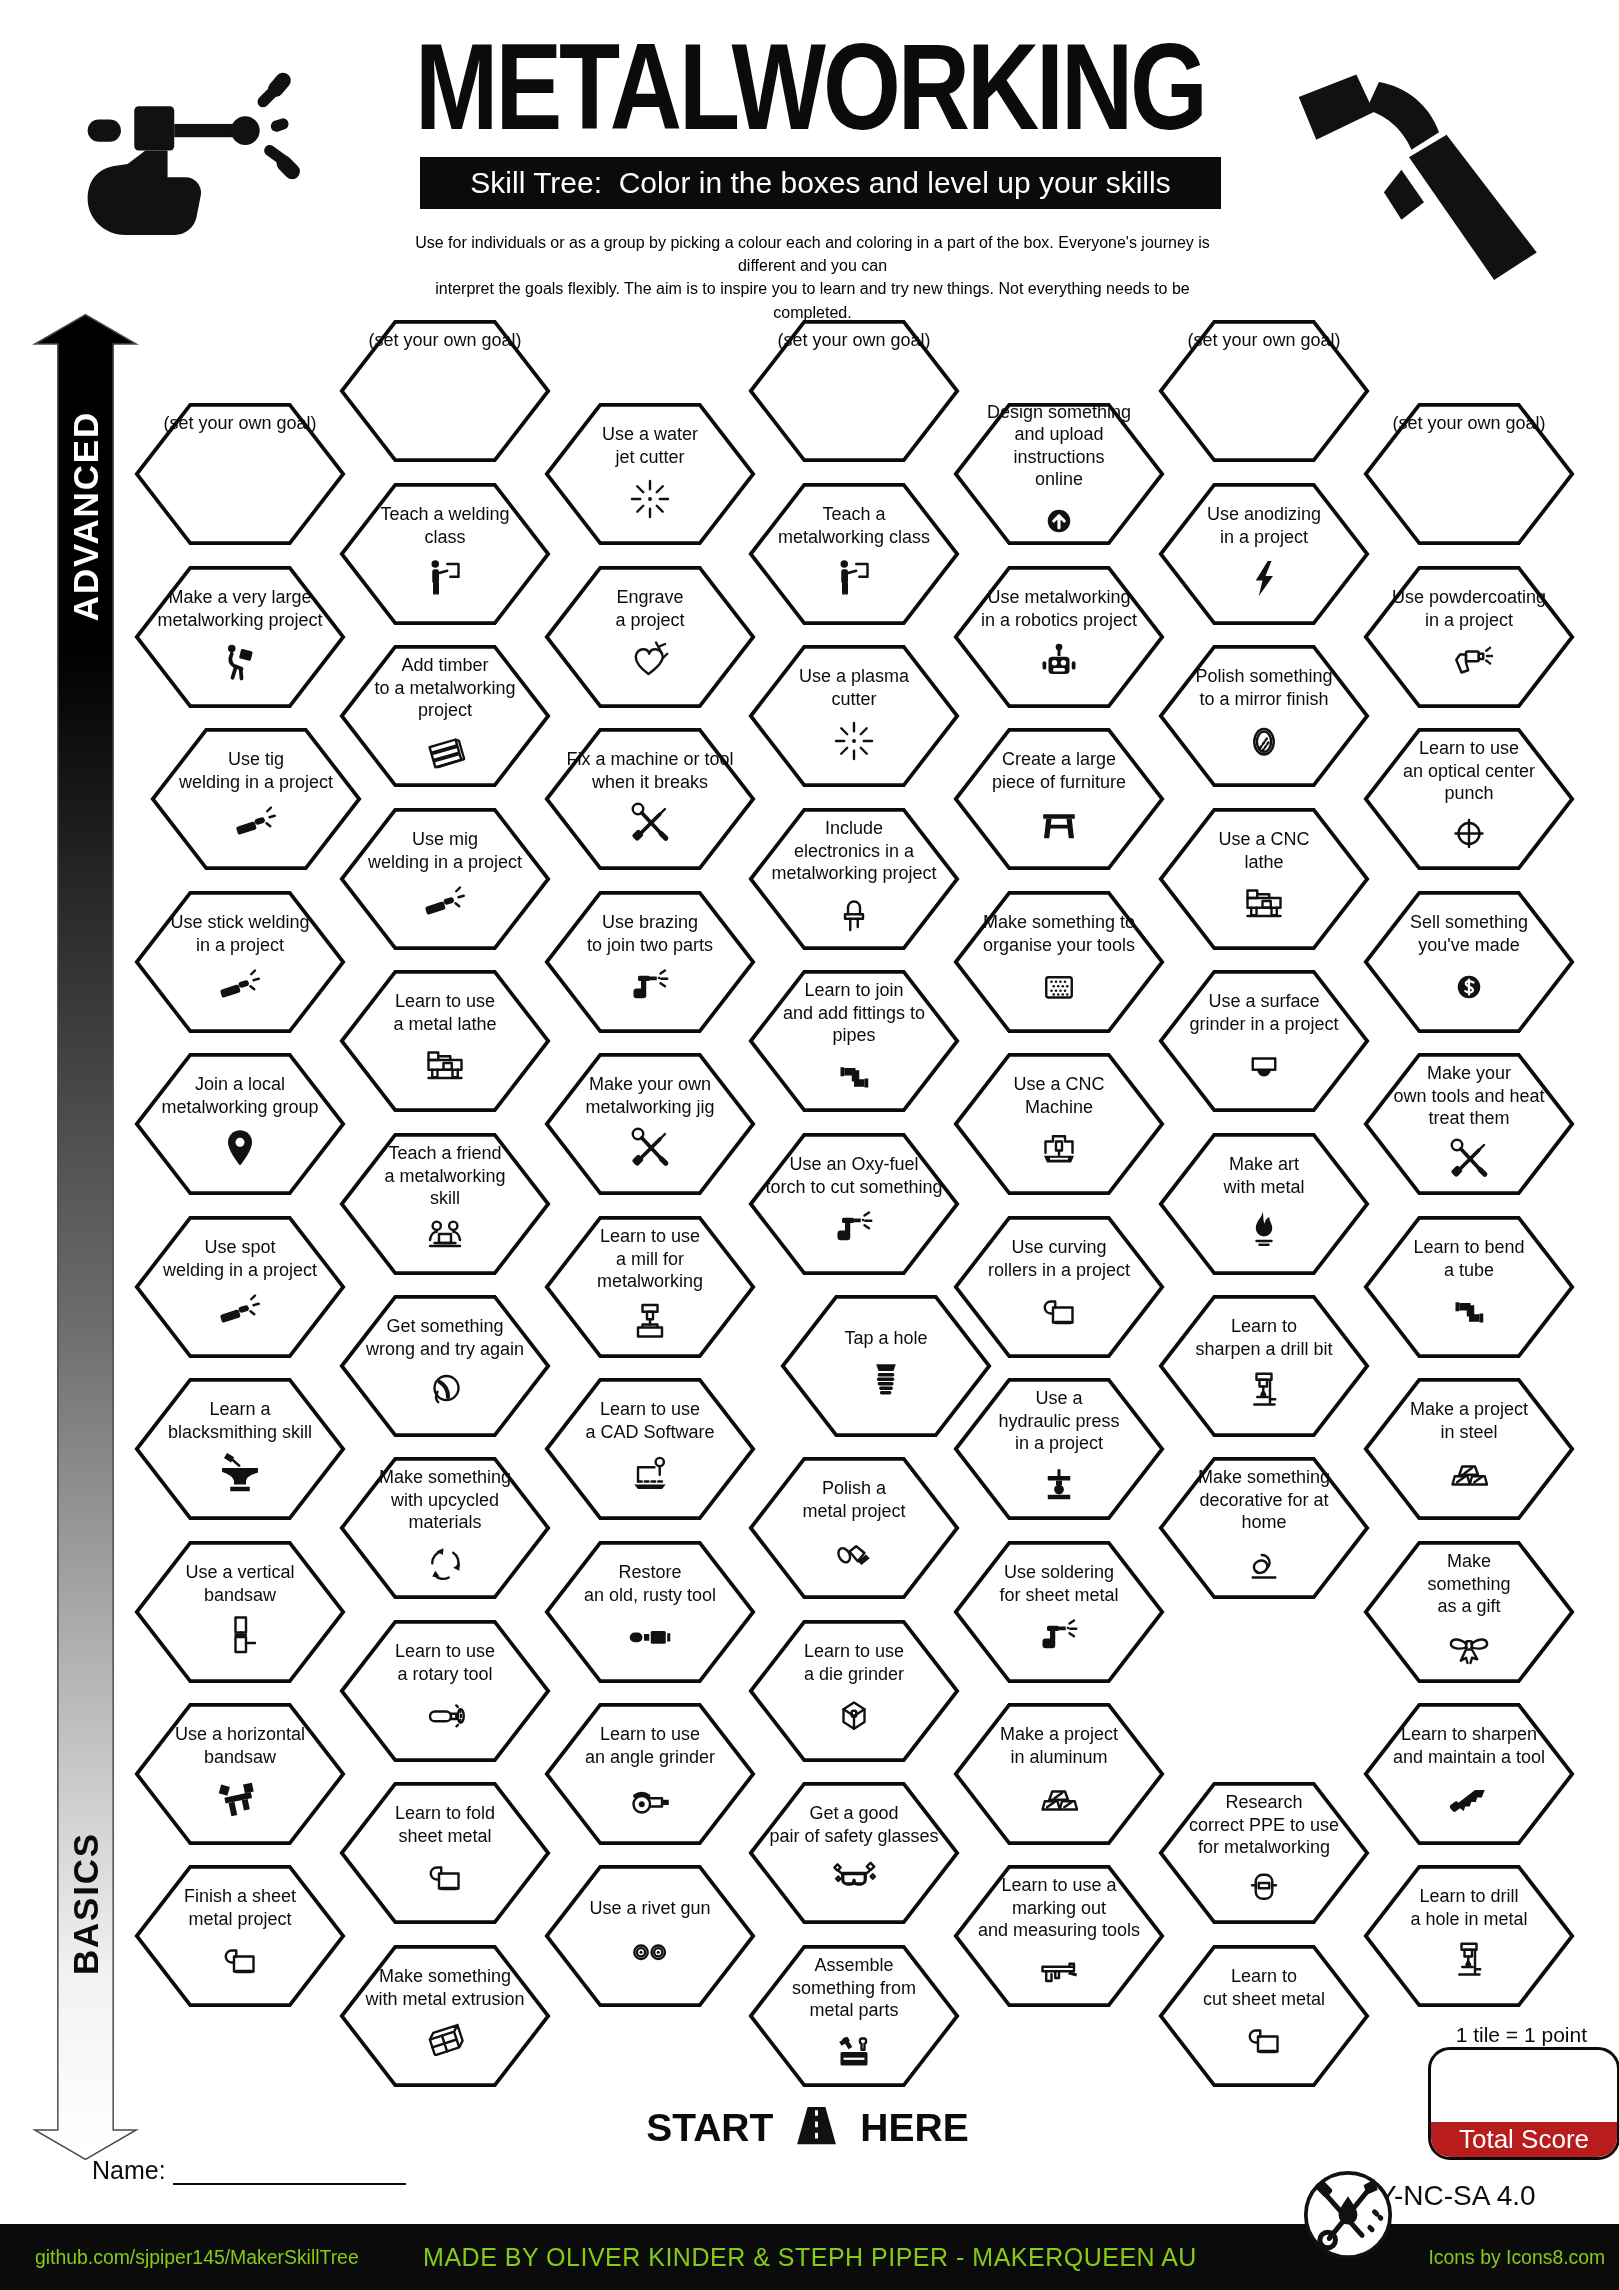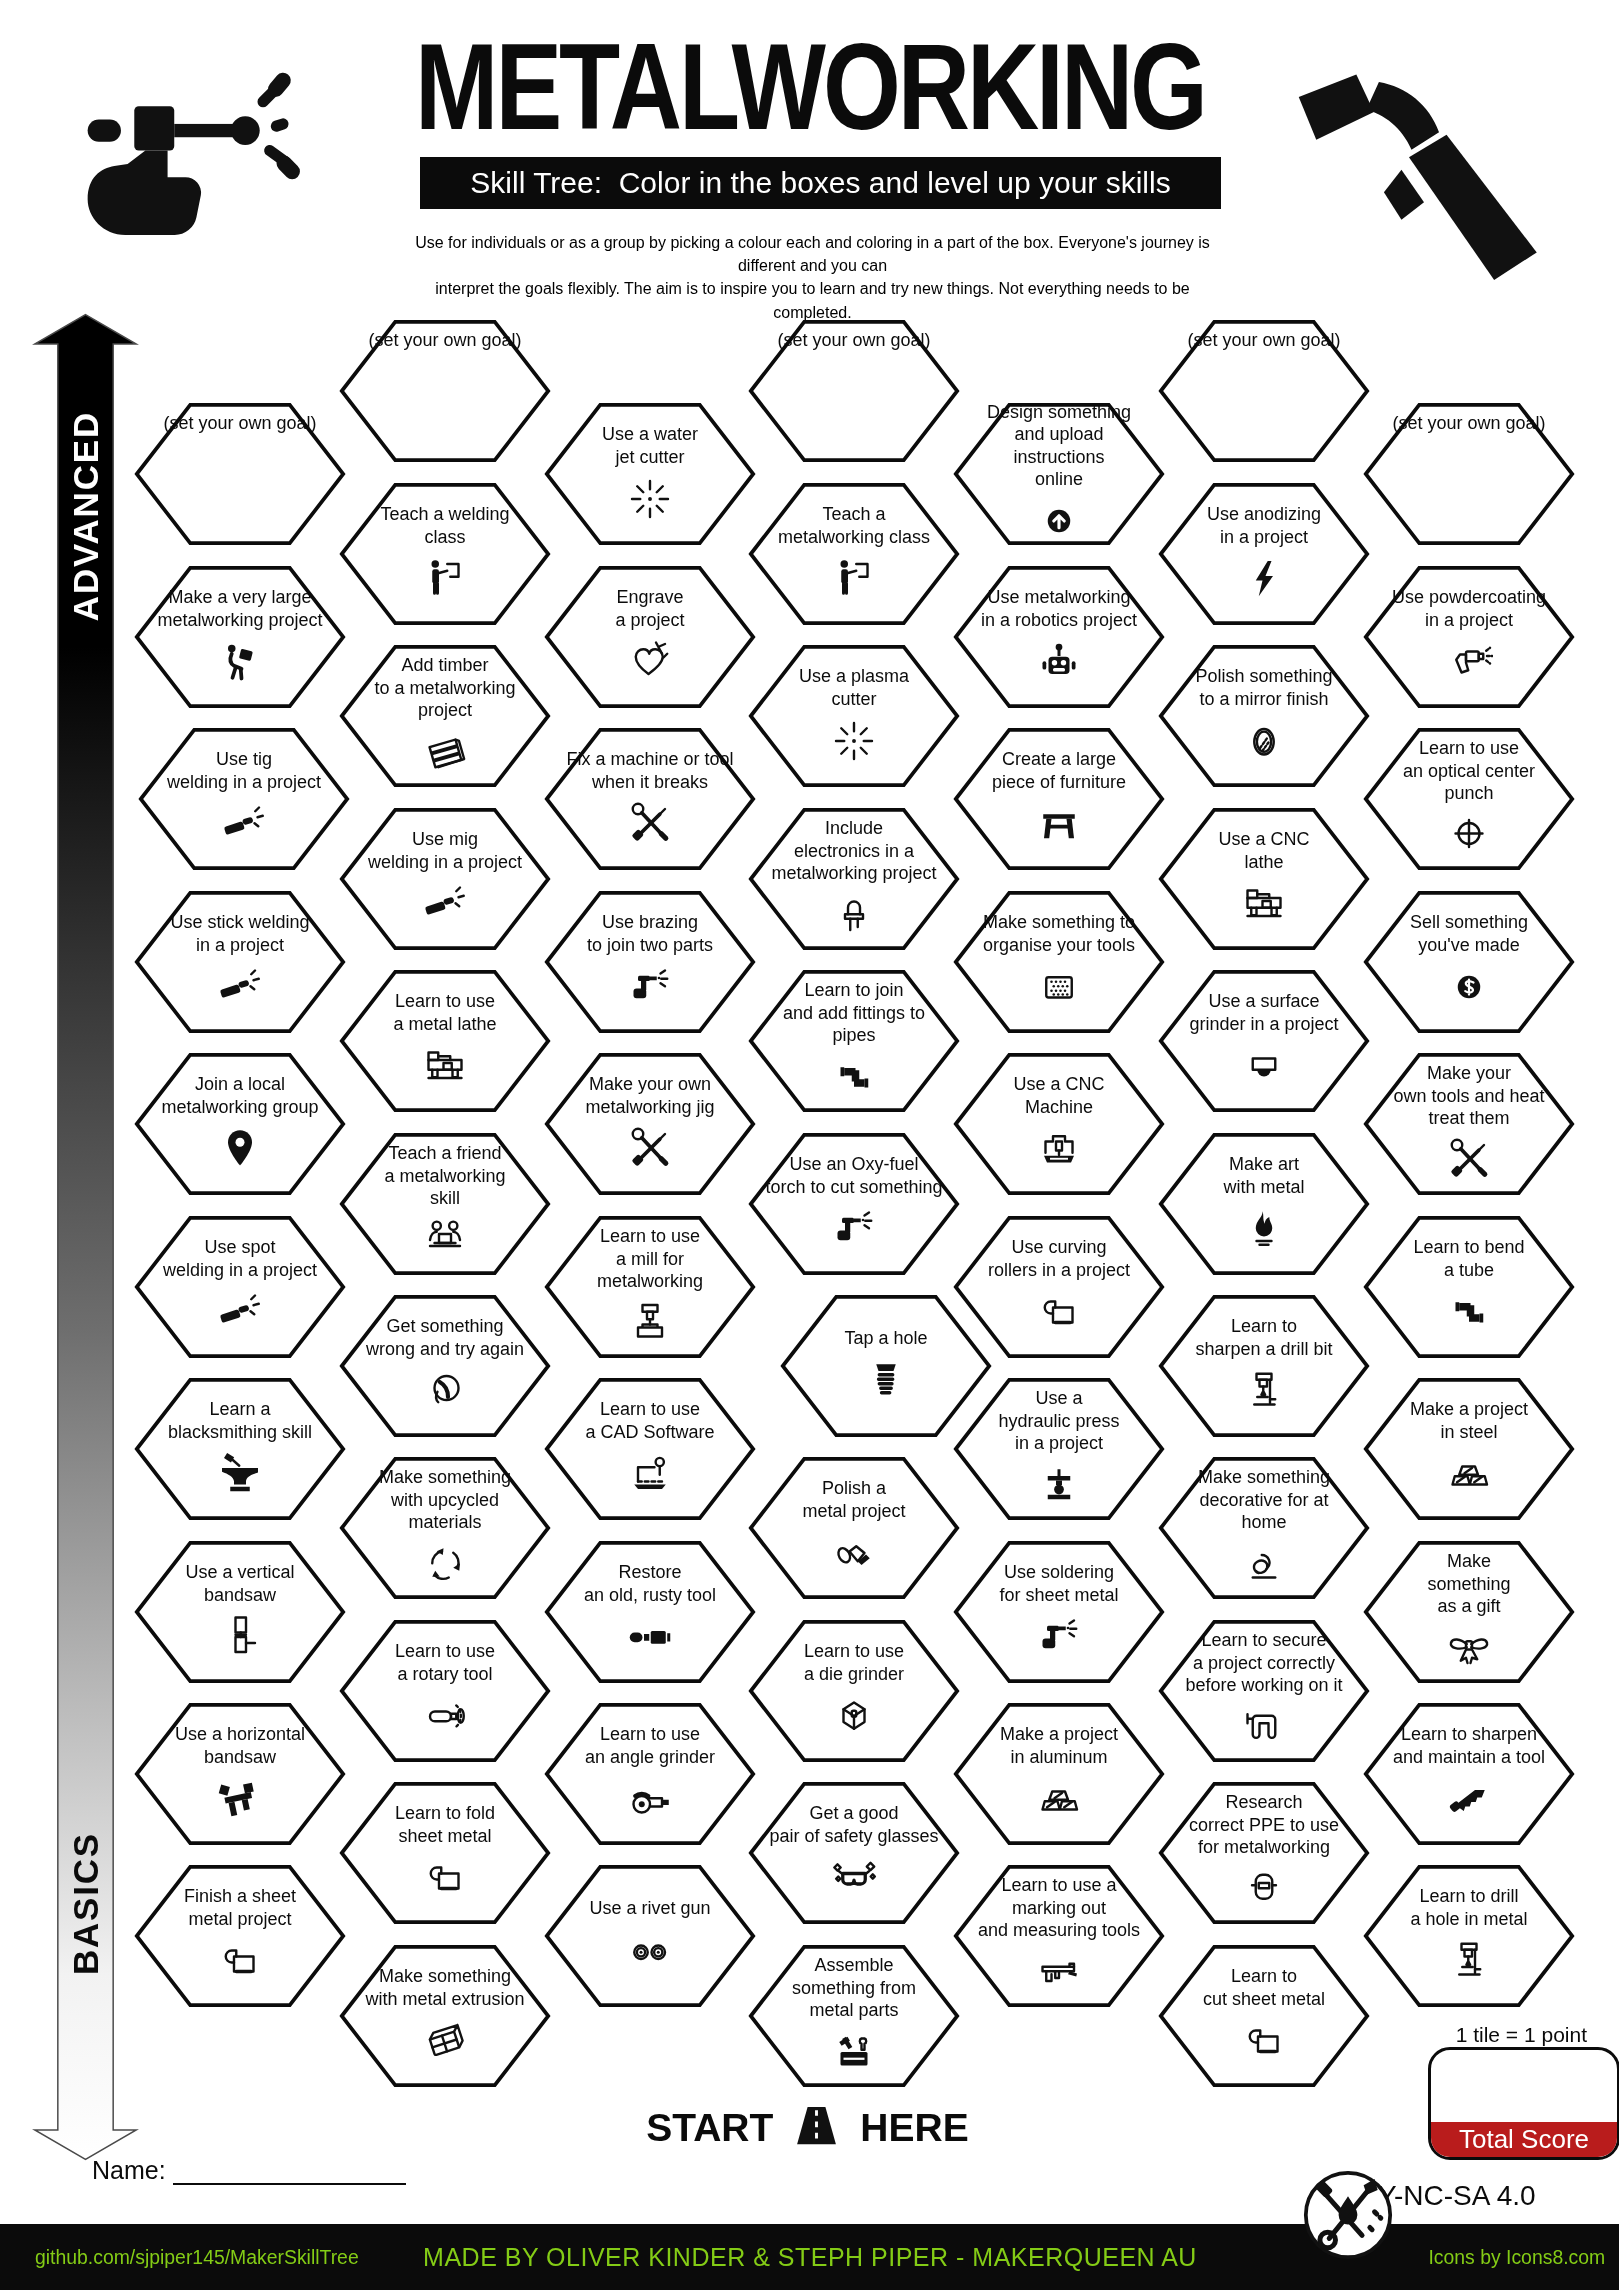--- a/index.html
+++ b/index.html
@@ -461,21 +461,21 @@
           <polygon points="3,79 61,4 169,4 227,79 169,154 61,154" fill="#ffffff" stroke="#0b0b0b" stroke-width="4"></polygon>
         </svg>
         <div class="content">
           <div class="lbl">Make a very large
 metalworking project</div>
           <svg class="tico" viewBox="0 0 52 52" width="48" height="48">
             <use href="#sym-carry-person"></use>
           </svg>
         </div>
       </div>
-      <div class="hex" style="left: 138px; top: 726px;">
+      <div class="hex" style="left: 150px; top: 726px;">
         <svg class="shape" viewBox="0 0 230 158">
           <polygon points="3,79 61,4 169,4 227,79 169,154 61,154" fill="#ffffff" stroke="#0b0b0b" stroke-width="4"></polygon>
         </svg>
         <div class="content">
           <div class="lbl">Use tig
 welding in a project</div>
           <svg class="tico" viewBox="0 0 52 52" width="48" height="48">
             <use href="#sym-welding-torch"></use>
           </svg>
         </div>
@@ -1150,33 +1150,20 @@
       <div class="hex" style="left: 1158px; top: 1455px;">
         <svg class="shape" viewBox="0 0 230 158">
           <polygon points="3,79 61,4 169,4 227,79 169,154 61,154" fill="#ffffff" stroke="#0b0b0b" stroke-width="4"></polygon>
         </svg>
         <div class="content">
           <div class="lbl">Make something
 decorative for at
 home</div>
           <svg class="tico" viewBox="0 0 52 52" width="48" height="48">
             <use href="#sym-ornament"></use>
-          </svg>
-        </div>
-      </div>
-      <div class="hex" style="left: 1158px; top: 1618px;">
-        <svg class="shape" viewBox="0 0 230 158">
-          <polygon points="3,79 61,4 169,4 227,79 169,154 61,154" fill="#ffffff" stroke="#0b0b0b" stroke-width="4"></polygon>
-        </svg>
-        <div class="content">
-          <div class="lbl">Learn to secure
-a project correctly
-before working on it</div>
-          <svg class="tico" viewBox="0 0 52 52" width="48" height="48">
-            <use href="#sym-clamp"></use>
           </svg>
         </div>
       </div>
       <div class="hex" style="left: 1158px; top: 1780px;">
         <svg class="shape" viewBox="0 0 230 158">
           <polygon points="3,79 61,4 169,4 227,79 169,154 61,154" fill="#ffffff" stroke="#0b0b0b" stroke-width="4"></polygon>
         </svg>
         <div class="content">
           <div class="lbl">Research
 correct PPE to use

